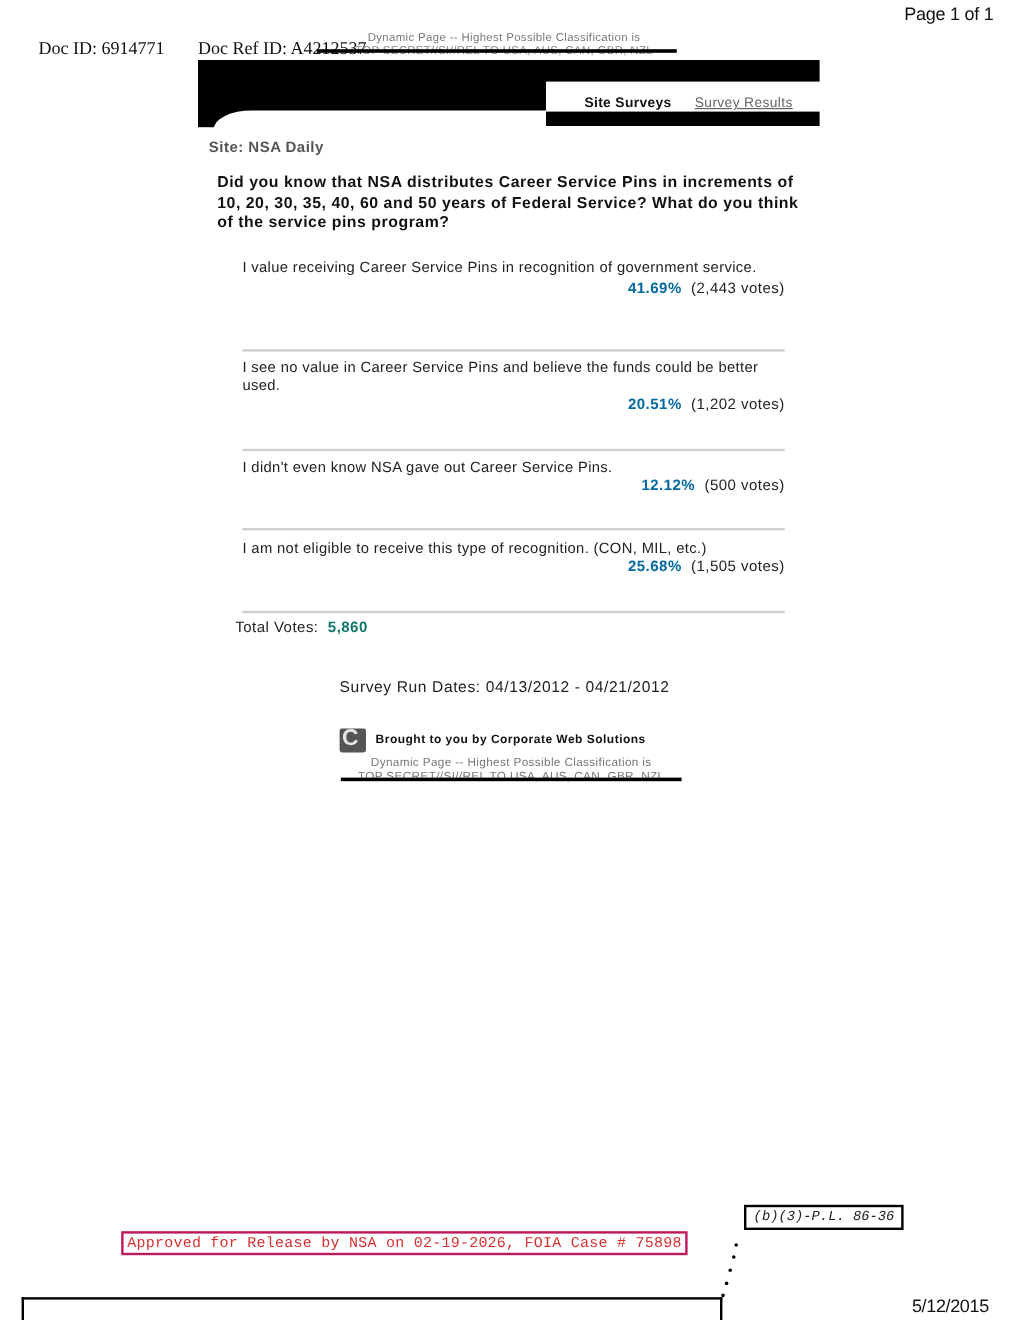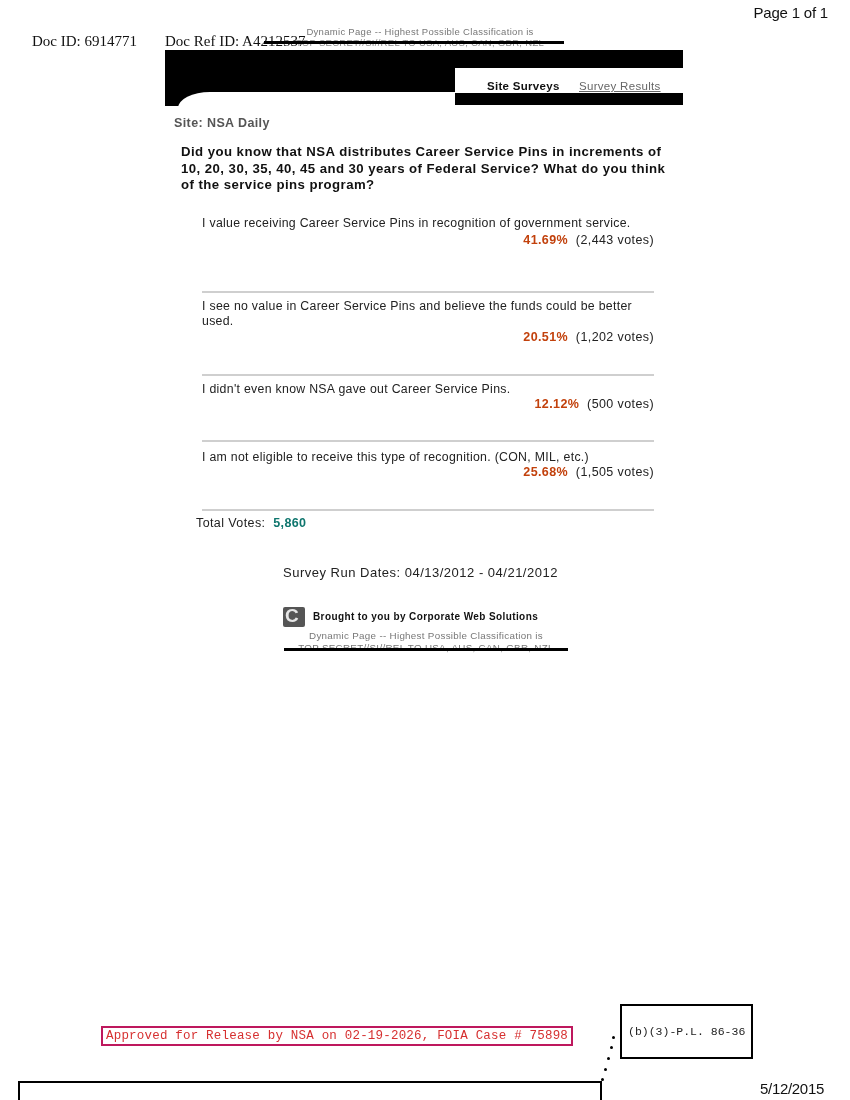--- a/index.html
+++ b/index.html
@@ -24,34 +24,34 @@
   .tab { top:80px; font-size:11.5px; font-weight:bold; letter-spacing:0.3px; }
   #tab-site-surveys { left:487px; color:#111; }
   #tab-survey-results { left:579px; color:#666; text-decoration:underline; font-weight:normal; }
 
   #site-label { left:174px; top:116px; font-size:12.5px; font-weight:bold; color:#555; letter-spacing:0.4px; }
   #question { left:181px; top:144px; width:490px; font-size:13.2px; font-weight:bold; line-height:16.5px; letter-spacing:0.45px; color:#111; }
 
   .answer { left:202px; width:452px; }
   .answer .txt { font-size:12.3px; line-height:14.5px; letter-spacing:0.3px; color:#222; }
   .answer .res { text-align:right; font-size:12.5px; letter-spacing:0.4px; margin-top:2px; color:#222; }
-  .answer .res b { font-weight:bold; color:#c2410c; }
+  .answer .res b { font-weight:bold; color:#0369a1; }
   .sep { left:202px; width:452px; height:2px; background:#cfcfcf; }
 
   #total { left:196px; top:516px; font-size:12.5px; letter-spacing:0.4px; color:#222; }
   #total b { color:#0f766e; }
   #run-dates { left:283px; top:565px; font-size:13px; letter-spacing:0.5px; color:#222; }
 
   .logo { left:283px; top:607px; width:22px; height:20px; background:#555; border-radius:2px; }
   .logo span { position:absolute; left:2px; top:-2px; font-size:19px; font-weight:bold; color:#e6e6e6; }
   #brought { left:313px; top:611px; font-size:10px; font-weight:bold; letter-spacing:0.4px; color:#111; }
   .classif-bot { left:276px; top:630px; width:300px; text-align:center; font-size:9.8px; line-height:12px; color:#777; letter-spacing:0.3px; }
   .strike-bot { left:284px; top:648px; width:284px; height:3px; background:#000; }
 
-  #exemption { left:620px; top:1004px; border:2px solid #000; padding:19px 6px; font-size:11.5px; color:#222; }
+  #exemption { left:620px; top:1004px; border:2px solid #000; padding:2px 6px; font-size:11.5px; color:#222;font-style:italic; }
   #approved { left:101px; top:1026px; border:2px solid #be185d; padding:1px 3px; font-size:12.5px; color:#d63030; letter-spacing:0.2px; }
   .dot { width:3px; height:3px; background:#000; border-radius:50%; }
   .redact-box { left:18px; top:1081px; width:580px; height:30px; border:2px solid #000; border-bottom:none; }
   #date-bottom { right:26px; top:1080px; font-size:15px; letter-spacing:-0.3px; }
 </style>
 </head>
 <body>
 
 <div class="abs" id="page-num">Page 1 of 1</div>
 <div class="abs serif" id="doc-id">Doc ID: 6914771</div>
@@ -64,21 +64,21 @@
 <div class="abs strike-top"></div>
 
 <div class="abs hdr-left"></div>
 <div class="abs hdr-curve"></div>
 <div class="abs hdr-right-top"></div>
 <div class="abs hdr-right-bot"></div>
 <div class="abs tab" id="tab-site-surveys">Site Surveys</div>
 <div class="abs tab" id="tab-survey-results">Survey Results</div>
 
 <div class="abs" id="site-label">Site: NSA Daily</div>
-<div class="abs" id="question">Did you know that NSA distributes Career Service Pins in increments of 10, 20, 30, 35, 40, 45 and 30 years of Federal Service? What do you think of the service pins program?</div>
+<div class="abs" id="question">Did you know that NSA distributes Career Service Pins in increments of 10, 20, 30, 35, 40, 60 and 50 years of Federal Service? What do you think of the service pins program?</div>
 
 <div class="abs answer" style="top:216px;">
   <div class="txt">I value receiving Career Service Pins in recognition of government service.</div>
   <div class="res"><b>41.69%</b>&nbsp;&nbsp;<span>(2,443 votes)</span></div>
 </div>
 <div class="abs sep" style="top:291px;"></div>
 
 <div class="abs answer" style="top:299px;">
   <div class="txt">I see no value in Career Service Pins and believe the funds could be better used.</div>
   <div class="res"><b>20.51%</b>&nbsp;&nbsp;<span>(1,202 votes)</span></div>

